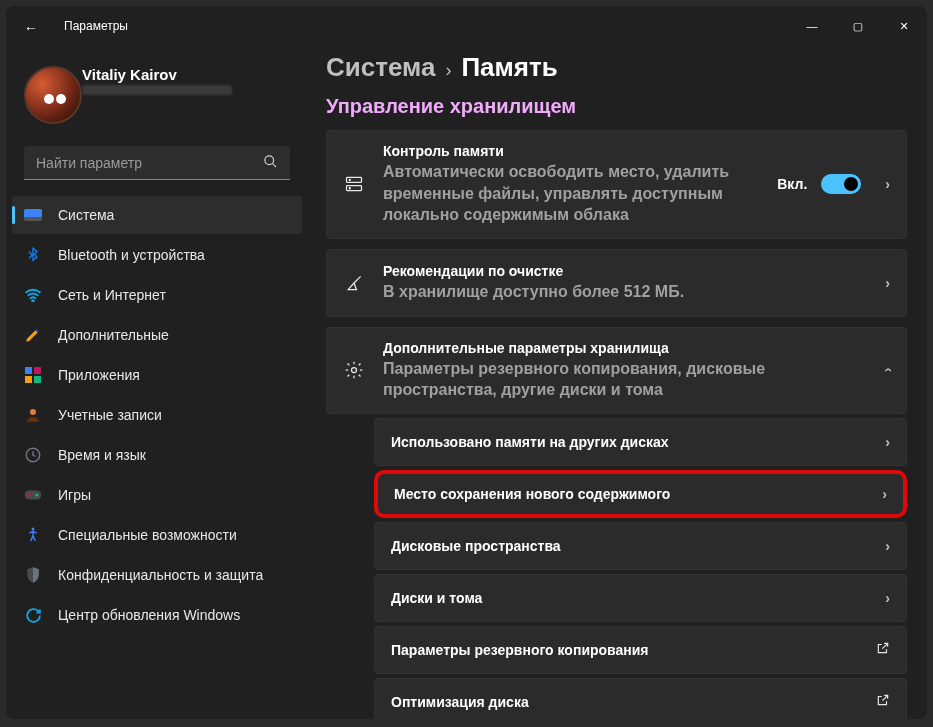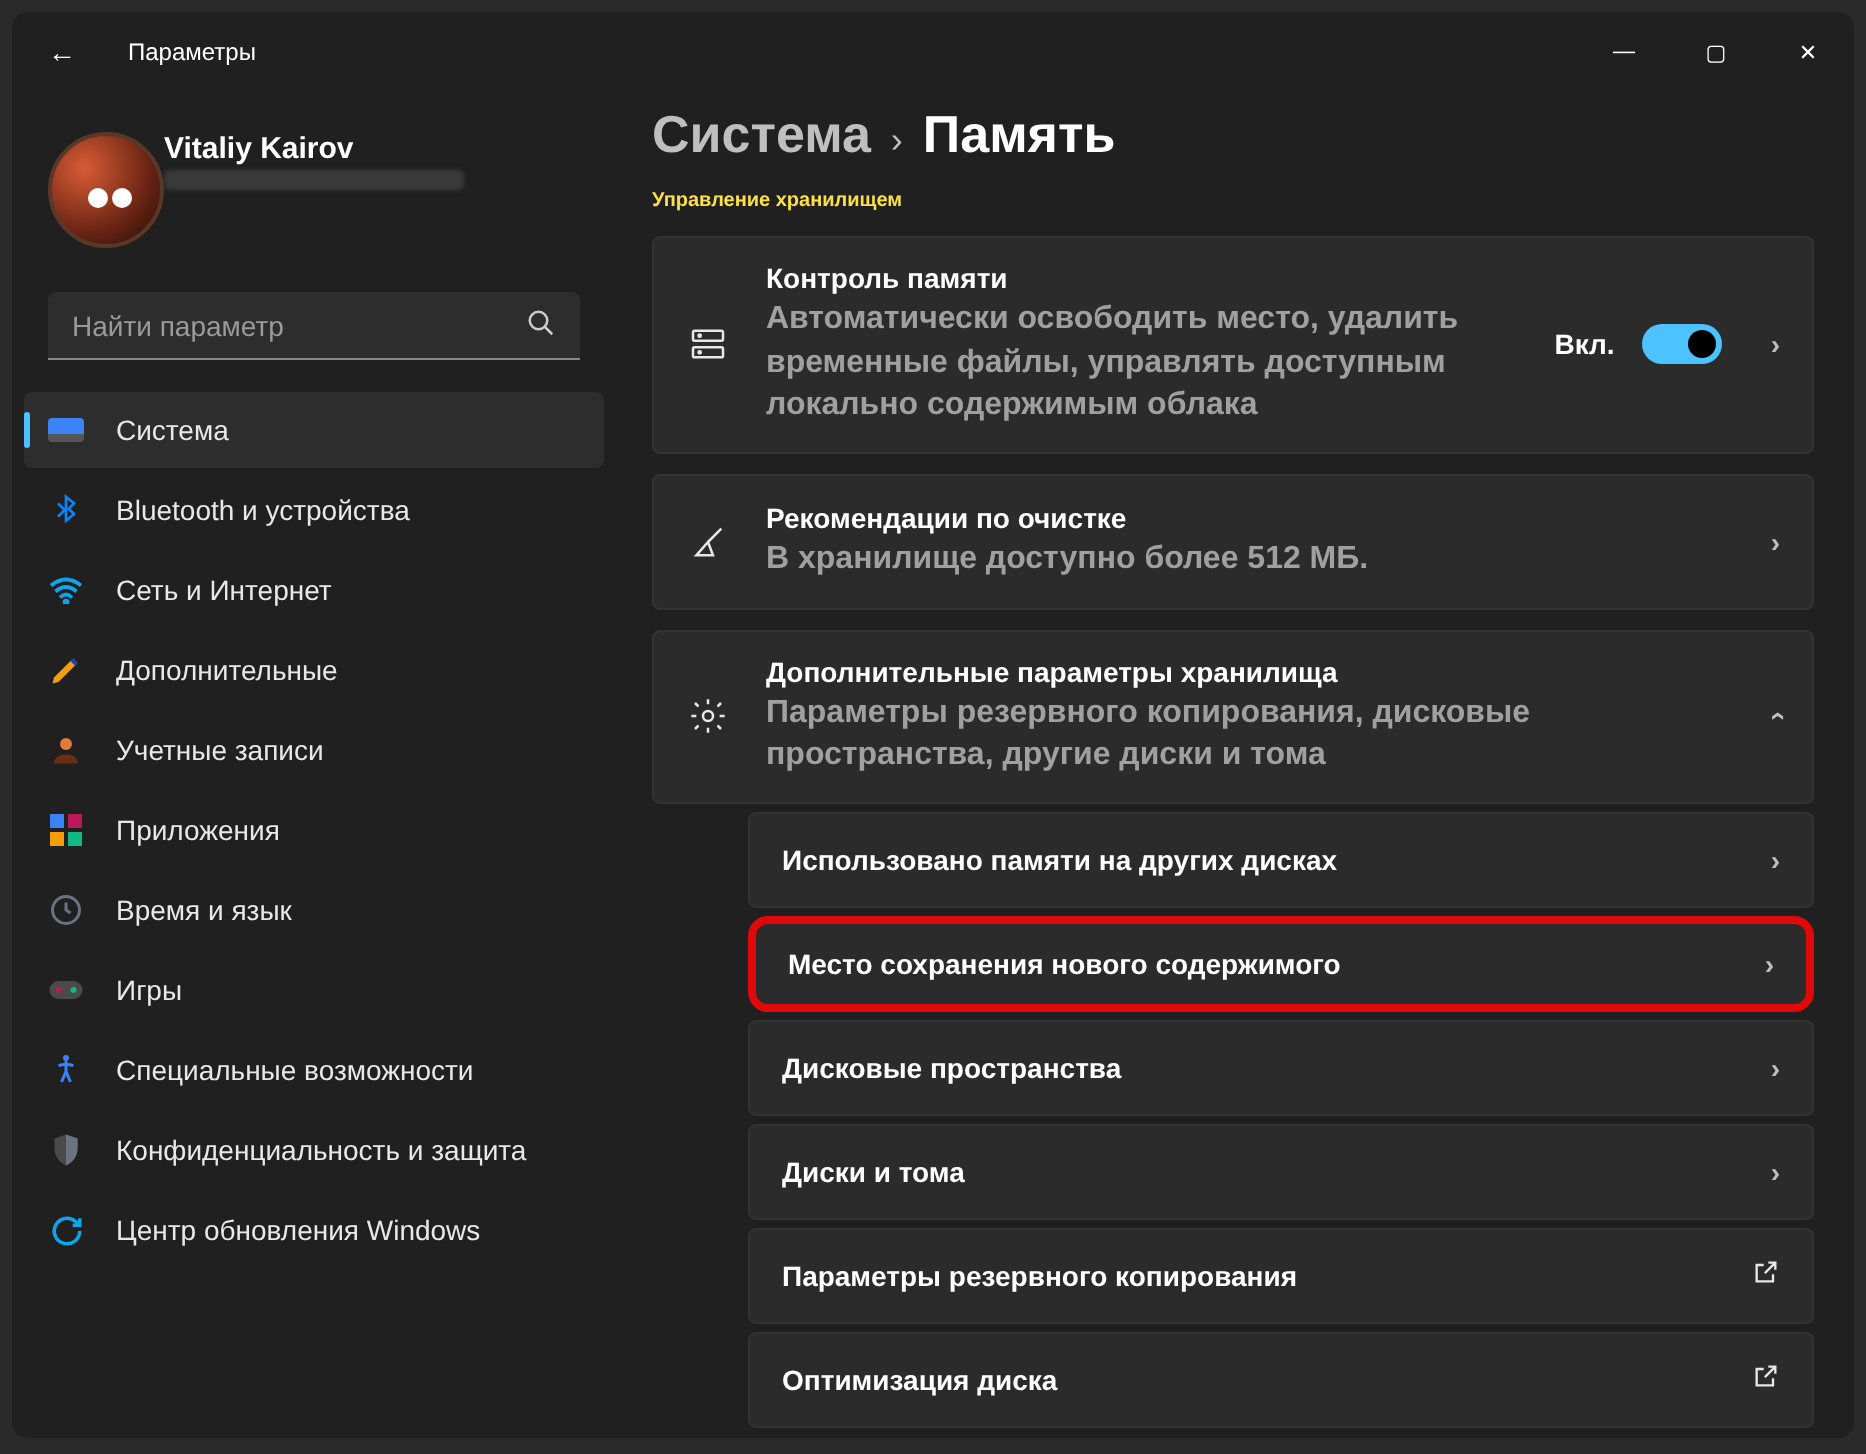--- a/index.html
+++ b/index.html
@@ -45,21 +45,21 @@
   .i-access  { color:#3b82f6; font-size:16px; }
   .i-privacy svg{display:block;}
   .i-update  { color:#0ea5e9; font-size:17px; }
 
   
   .main { flex: 1; padding: 6px 20px 0 18px; overflow-y: auto; }
   .breadcrumb { display: flex; align-items: baseline; gap: 10px; margin-bottom: 12px; }
   .bc-parent { font-size: 26px; color: #bfbfbf; font-weight: 600; }
   .bc-sep { color: #bfbfbf; font-size: 18px; }
   .bc-current { font-size: 26px; color: #fff; font-weight: 700; }
-  .section-title { font-size: 10px; font-weight: 600; color: #fde047; margin-bottom: 12px; }
+  .section-title { font-size: 20px; font-weight: 600; color: #f0abfc; margin-bottom: 12px; }
 
   .card { background: #2b2b2b; border: 1px solid #333; border-radius: 4px; display: flex; align-items: center; padding: 0 16px; margin-bottom: 4px; cursor: pointer; min-height: 54px; font-weight: bold; }
   .card.top { min-height: 90px; }
   .card.indent { margin-left: 48px; min-height: 48px; }
   .card.highlight { border: 4px solid #e00909; border-radius: 10px; margin-bottom: 4px; background:#2b2b2b; }
   .card-icon { width: 22px; margin-right: 18px; color: #e8e8e8; display:flex; align-items:center; justify-content:center; }
   .card-text { flex: 1; padding: 12px 0; }
   .card-title { font-size: 14px; color: #fff; }
   .card-sub { font-size: 16px; color: #a0a0a0; margin-top: 2px; line-height: 1.35; max-width: 430px; }
   .card-right { display: flex; align-items: center; gap: 14px; }
@@ -137,40 +137,40 @@
         <div class="nav-item">
           <span class="nav-icon i-pers">
             <svg width="18" height="18" viewBox="0 0 24 24">
                 <path d="M3 21l4-1 12-12-3-3L4 17l-1 4z" fill="#f59e0b"></path>
                 <path d="M16 5l3 3" stroke="#1e40af" stroke-width="3"></path>
               </svg>
           </span>
           <span>Дополнительные</span>
         </div>
         <div class="nav-item">
-          <span class="nav-icon i-acc">
-            <svg width="18" height="18" viewBox="0 0 24 24">
-                <circle cx="12" cy="8" r="4" fill="#e07b3c"></circle>
-                <path d="M4 21c0-4 4-6 8-6s8 2 8 6" fill="#6b2e12"></path>
-              </svg>
-          </span>
-          <span>Учетные записи</span>
-        </div>
-        <div class="nav-item">
           <span class="nav-icon">
               <span class="i-apps">
                 <span></span>
                 <span></span>
                 <span></span>
                 <span></span>
               </span>
             </span>
           <span>Приложения</span>
         </div>
         <div class="nav-item">
+          <span class="nav-icon i-acc">
+            <svg width="18" height="18" viewBox="0 0 24 24">
+                <circle cx="12" cy="8" r="4" fill="#e07b3c"></circle>
+                <path d="M4 21c0-4 4-6 8-6s8 2 8 6" fill="#6b2e12"></path>
+              </svg>
+          </span>
+          <span>Учетные записи</span>
+        </div>
+        <div class="nav-item">
           <span class="nav-icon i-time">
             <svg width="18" height="18" viewBox="0 0 24 24" fill="none" stroke="#6b7280" stroke-width="2">
                 <circle cx="12" cy="12" r="9"></circle>
                 <path d="M12 7v5l3 2"></path>
               </svg>
           </span>
           <span>Время и язык</span>
         </div>
         <div class="nav-item">
           <span class="nav-icon i-game">

